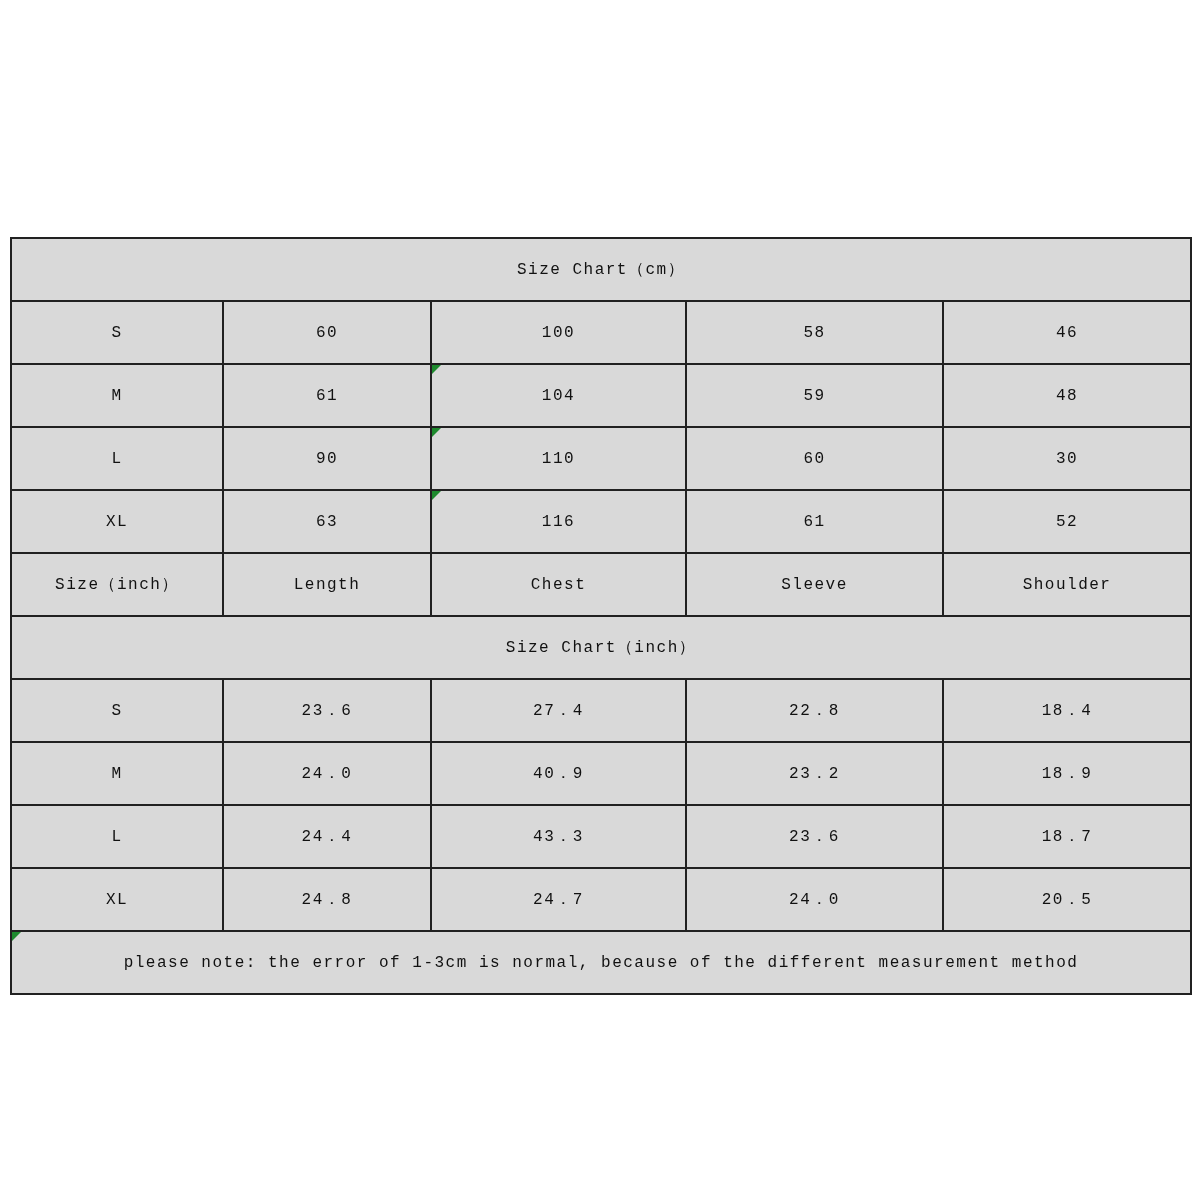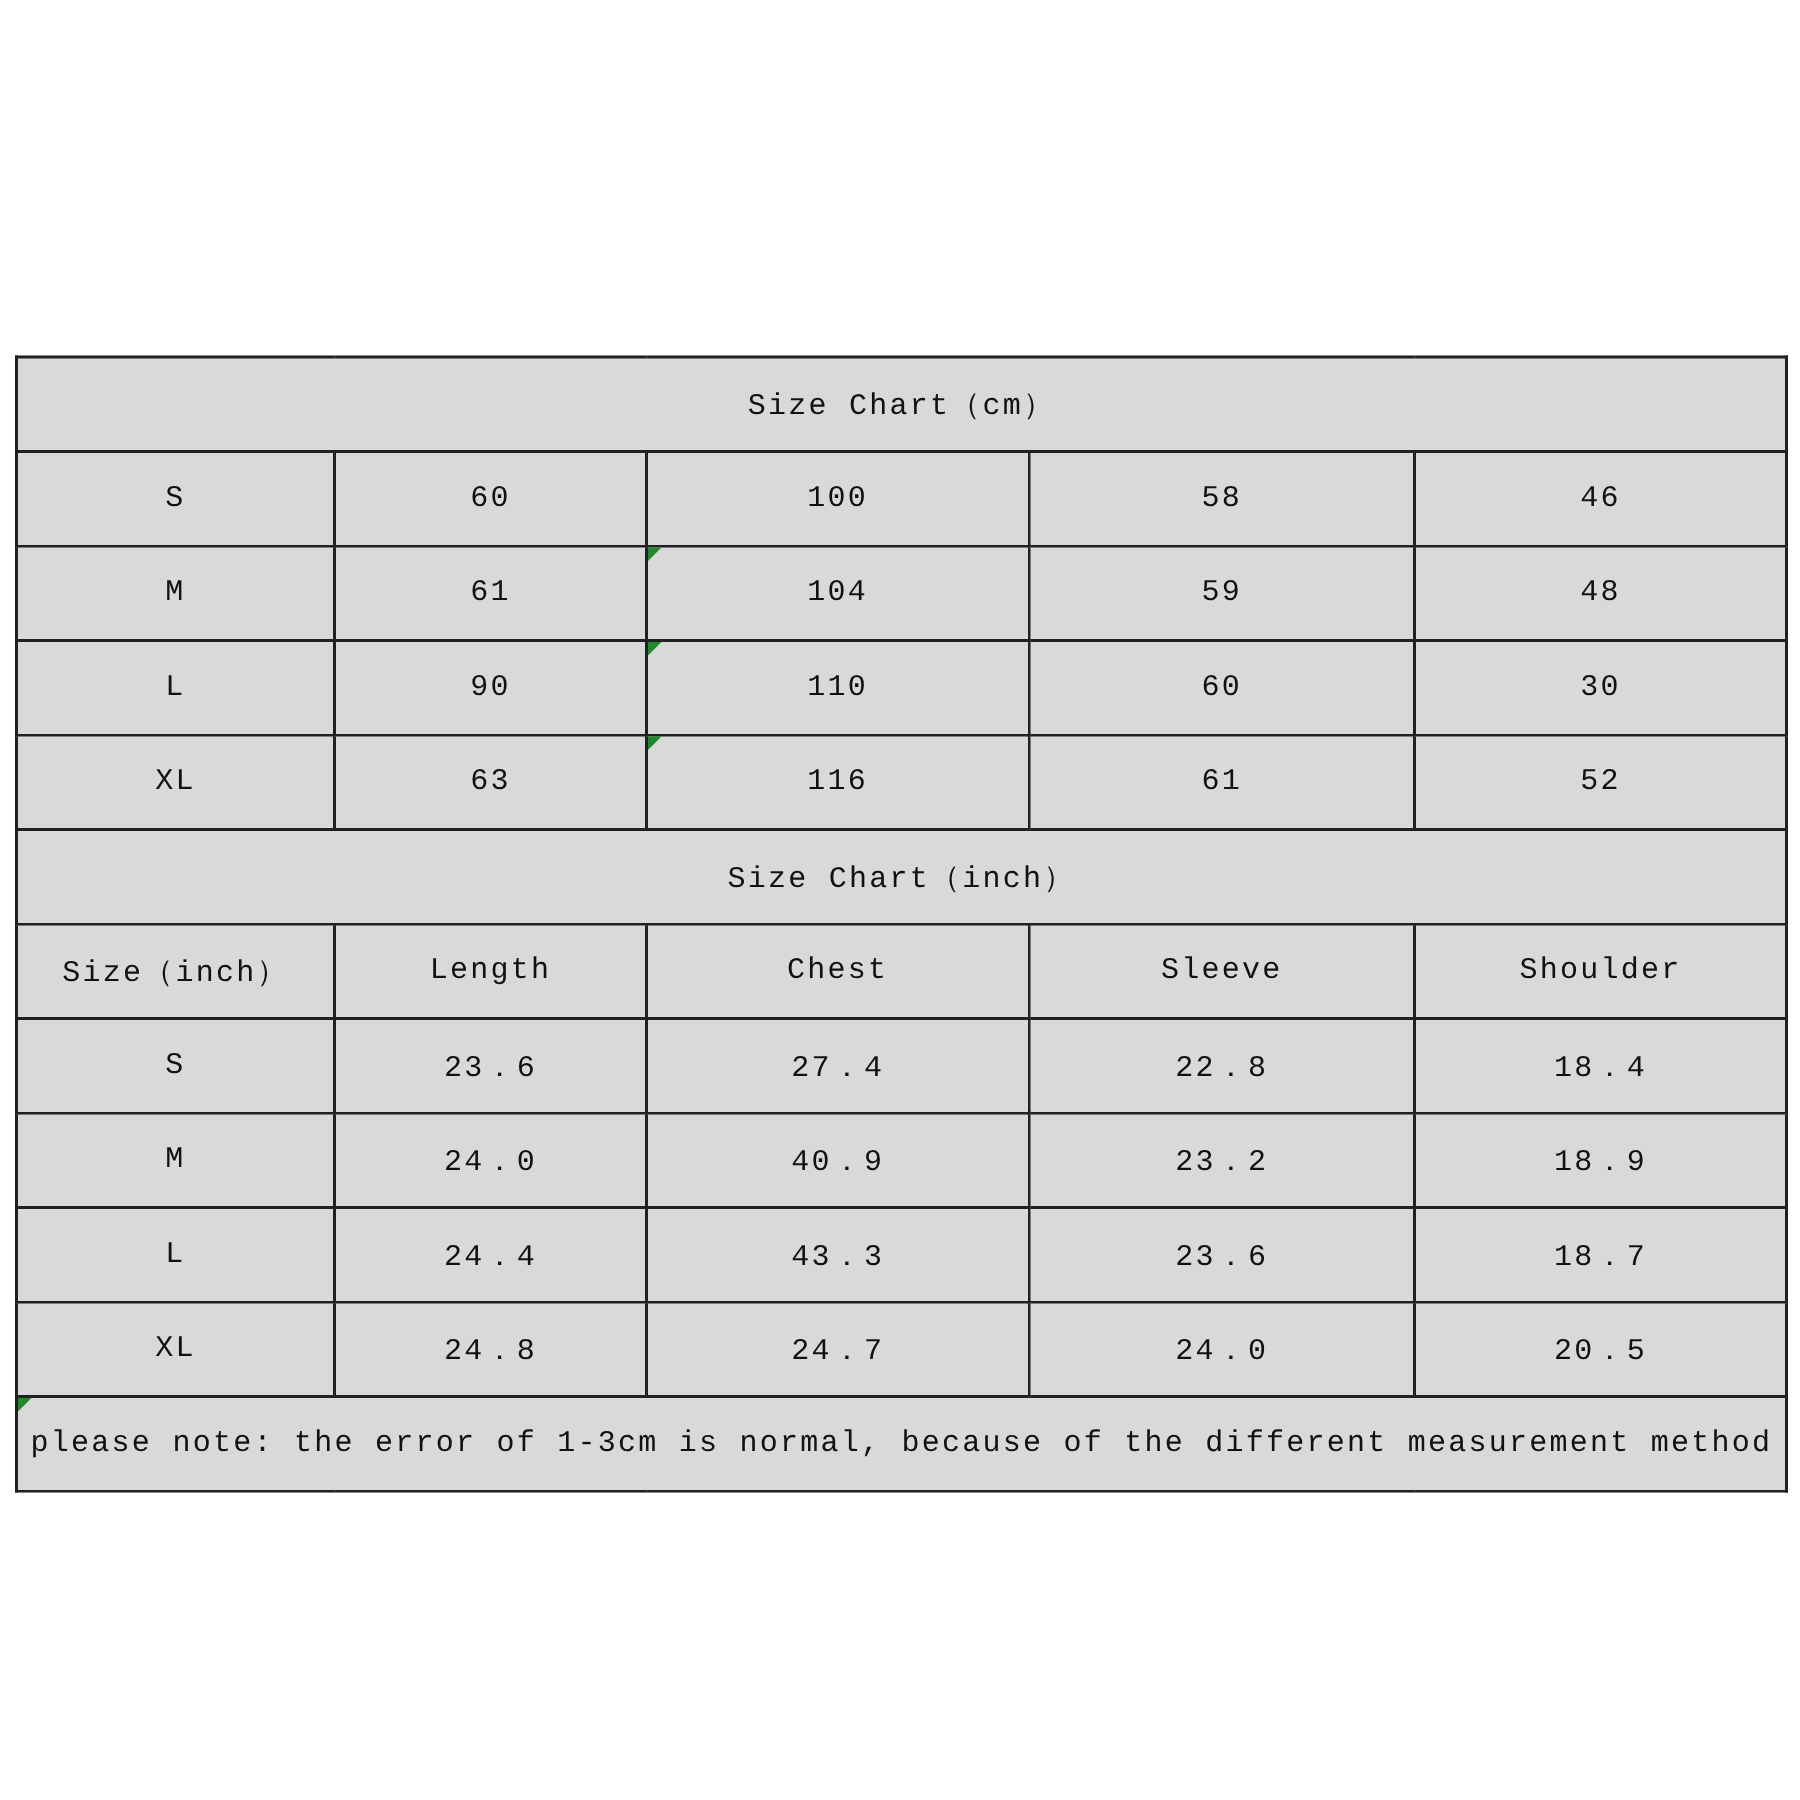--- a/index.html
+++ b/index.html
@@ -28,21 +28,21 @@
     table-layout: fixed;
     background: #d9d9d9;
   }
 
   table.size-table td {
     background: #d9d9d9;
     border: 2px solid #212121;
     text-align: center;
     vertical-align: middle;
     color: #111111;
-    font-size: 20px;
+    font-size: 16px;
     letter-spacing: 1.5px;
     font-weight: 400;
     padding: 0;
     height: 61px;
     position: relative;
   }
 
   td.title-cell {
     font-size: 22px;
     height: 58px;
@@ -126,28 +126,28 @@
       </tr>
       <tr>
         <td class="data-cell">XL</td>
         <td class="data-cell">63</td>
         <td class="data-cell">116<span class="green-mark"></span></td>
         <td class="data-cell">61</td>
         <td class="data-cell">52</td>
       </tr>
 
       <tr>
-        <td class="title-cell" colspan="5">Size Chart（inch）</td>
-      </tr>
-      <tr>
         <td class="header-cell">Size（inch）</td>
         <td class="header-cell">Length</td>
         <td class="header-cell">Chest</td>
         <td class="header-cell">Sleeve</td>
         <td class="header-cell">Shoulder</td>
+      </tr>
+      <tr>
+        <td class="title-cell" colspan="5">Size Chart（inch）</td>
       </tr>
       <tr>
         <td class="data-cell">S</td>
         <td class="data-cell">23．6</td>
         <td class="data-cell">27．4</td>
         <td class="data-cell">22．8</td>
         <td class="data-cell">18．4</td>
       </tr>
       <tr>
         <td class="data-cell">M</td>

